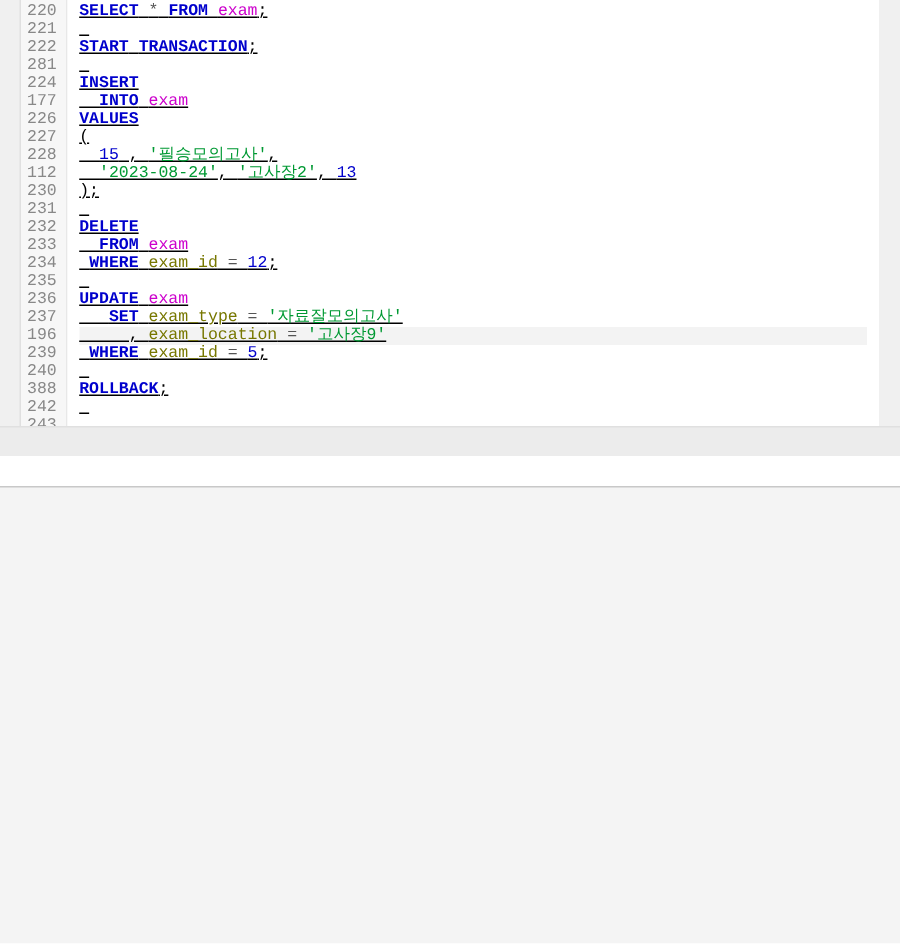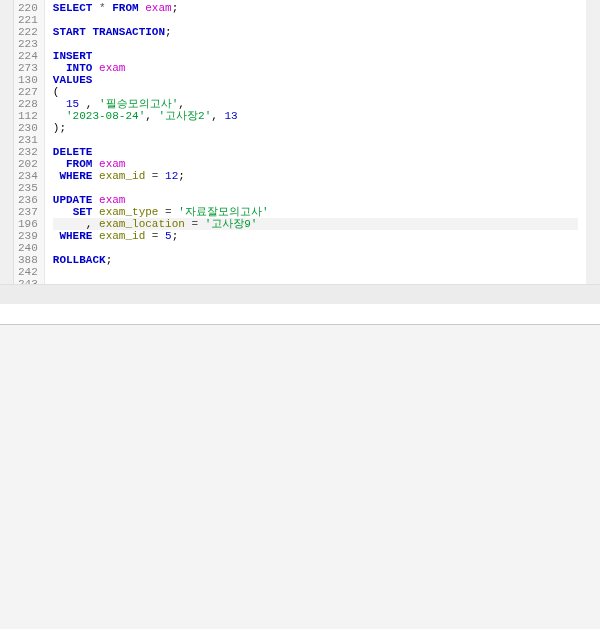--- a/index.html
+++ b/index.html
@@ -16,44 +16,44 @@
   .func-ish { color: #777700; }
   .str { color: #009933; }
   .num { color: #0000cc; }
   .op { color: #555; }
   .punct { color: #000; }
   .plain { color: #000; }
   .cursor-line { background: #f3f3f3; }
   .bottom-pane { flex: 1; background: #f4f4f4; border-top: 1px solid #c8c8c8; margin-top: 20px; }
   .spacer { height: 20px; background: #ececec; border-top: 1px solid #e0e0e0; }
   .vscroll { width: 14px; background: #f0f0f0; }
-  .code-wrap { flex:1; display:flex; }
+  .code-wrap { flex:1; display:flex;text-decoration:underline; }
   .tok { display:inline; }
 </style>
 </head>
 <body>
 
 <div class="container">
   <div class="editor-pane">
     <div class="left-margin"></div>
     <div class="gutter" id="gutter">
         <div class="ln">220</div>
         <div class="ln">221</div>
         <div class="ln">222</div>
-        <div class="ln">223</div>
+        <div class="ln">281</div>
         <div class="ln">224</div>
-        <div class="ln">273</div>
-        <div class="ln">130</div>
+        <div class="ln">177</div>
+        <div class="ln">226</div>
         <div class="ln">227</div>
         <div class="ln">228</div>
         <div class="ln">112</div>
         <div class="ln">230</div>
         <div class="ln">231</div>
         <div class="ln">232</div>
-        <div class="ln">202</div>
+        <div class="ln">233</div>
         <div class="ln">234</div>
         <div class="ln">235</div>
         <div class="ln">236</div>
         <div class="ln">237</div>
         <div class="ln">196</div>
         <div class="ln">239</div>
         <div class="ln">240</div>
         <div class="ln">388</div>
         <div class="ln">242</div>
         <div class="ln">243</div>

